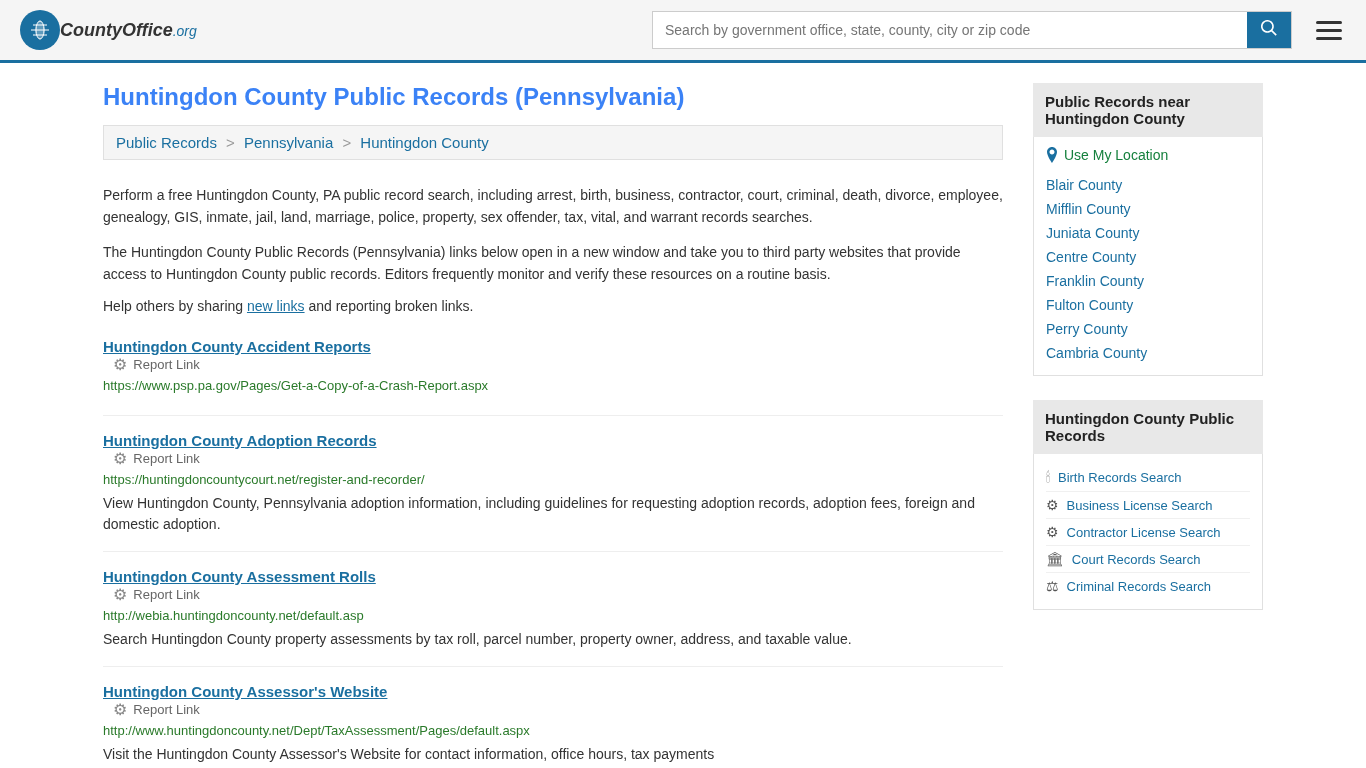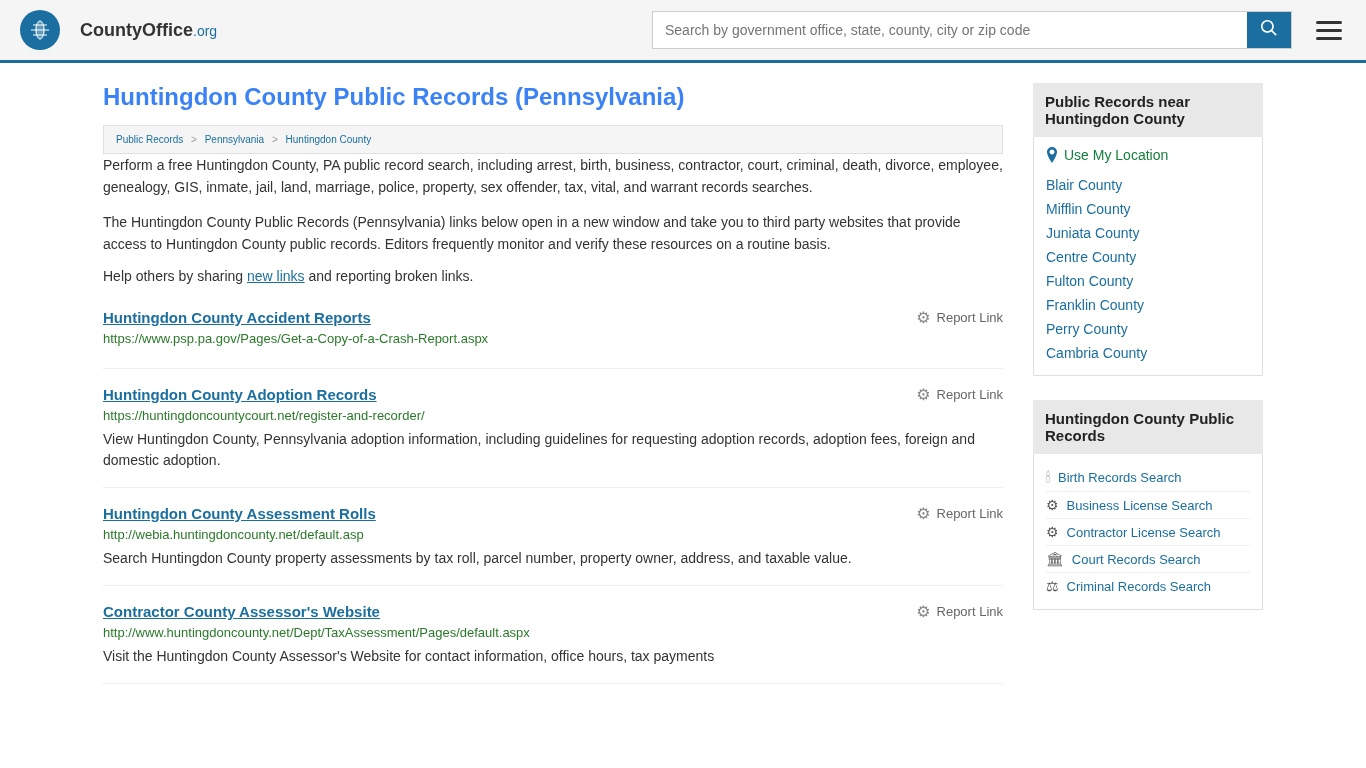--- a/index.html
+++ b/index.html
@@ -10,22 +10,23 @@
       background: #f5f5f5;
       border-bottom: 3px solid #1a6fa0;
       padding: 10px 20px;
       display: flex;
       align-items: center;
       gap: 20px;
     }
     .logo-area {
       display: flex;
       align-items: center;
-      gap: 20px;
+      gap: 0;
       text-decoration: none;
+      font-style: italic;
     }
     .logo-circle {
       width: 40px;
       height: 40px;
       border-radius: 50%;
       background: #1a6fa0;
       display: flex;
       align-items: center;
       justify-content: center;
       color: white;
@@ -97,22 +98,22 @@
       font-size: 24px;
       font-weight: bold;
       color: #3b82f6;
       margin-bottom: 14px;
     }
 
     .breadcrumb {
       background: #f5f5f5;
       border: 1px solid #e0e0e0;
       padding: 8px 12px;
-      margin-bottom: 0;
-      font-size: 10px;
+      margin-bottom: 24px;
+      font-size: 15px;
       color: #555;
     }
     .breadcrumb a { color: #1a6fa0; text-decoration: none; }
     .breadcrumb span { color: #999; margin: 0 5px; }
 
     .description {
       font-size: 14px;
       line-height: 1.6;
       margin-bottom: 12px;
       color: #333;
@@ -125,23 +126,24 @@
     }
     .help-text a { color: #1a6fa0; text-decoration: underline; }
 
     
     .record-item {
       border-bottom: 1px solid #eee;
       padding: 16px 0;
     }
     .record-header {
       display: flex;
-      align-items: center;
+      align-items: flex-start;
       justify-content: space-between;
       margin-bottom: 4px;
+      flex-direction: column;
     }
     .record-title {
       font-size: 15px;
       font-weight: bold;
       color: #1a6fa0;
       text-decoration: underline;
       cursor: pointer;
     }
     .report-link {
       display: flex;
@@ -312,21 +314,21 @@
       <span class="report-link">
         <span class="report-icon">⚙</span>
         <span>Report Link</span>
       </span>
     </div>
     <div class="record-url">http://webia.huntingdoncounty.net/default.asp</div>
     <div class="record-desc">Search Huntingdon County property assessments by tax roll, parcel number, property owner, address, and taxable value.</div>
   </div>
         <div class="record-item">
     <div class="record-header">
-      <span class="record-title">Contractor County Assessor's Website</span>
+      <span class="record-title">Huntingdon County Assessor's Website</span>
       <span class="report-link">
         <span class="report-icon">⚙</span>
         <span>Report Link</span>
       </span>
     </div>
     <div class="record-url">http://www.huntingdoncounty.net/Dept/TaxAssessment/Pages/default.aspx</div>
     <div class="record-desc">Visit the Huntingdon County Assessor's Website for contact information, office hours, tax payments</div>
   </div>
       </div>
 
@@ -341,22 +343,22 @@
           <svg width="12" height="16" viewBox="0 0 12 16" fill="#1a6fa0">
             <path d="M6 0C3.24 0 1 2.24 1 5c0 3.75 5 11 5 11s5-7.25 5-11c0-2.76-2.24-5-5-5zm0 7.5C4.62 7.5 3.5 6.38 3.5 5s1.12-2.5 2.5-2.5S8.5 3.62 8.5 5 7.38 7.5 6 7.5z"></path>
           </svg>
           <span>Use My Location</span>
         </button>
         <ul class="sidebar-county-list" id="county-list">
             <li><a href="#">Blair County</a></li>
             <li><a href="#">Mifflin County</a></li>
             <li><a href="#">Juniata County</a></li>
             <li><a href="#">Centre County</a></li>
+            <li><a href="#">Franklin County</a></li>
             <li><a href="#">Fulton County</a></li>
-            <li><a href="#">Franklin County</a></li>
             <li><a href="#">Perry County</a></li>
             <li><a href="#">Cambria County</a></li>
           </ul>
       </div>
     </div>
 
     <div class="sidebar-section">
       <div class="sidebar-section-title">Huntingdon County Public Records</div>
       <div class="sidebar-section-content">
         <ul class="sidebar-records-list" id="records-links-list">

